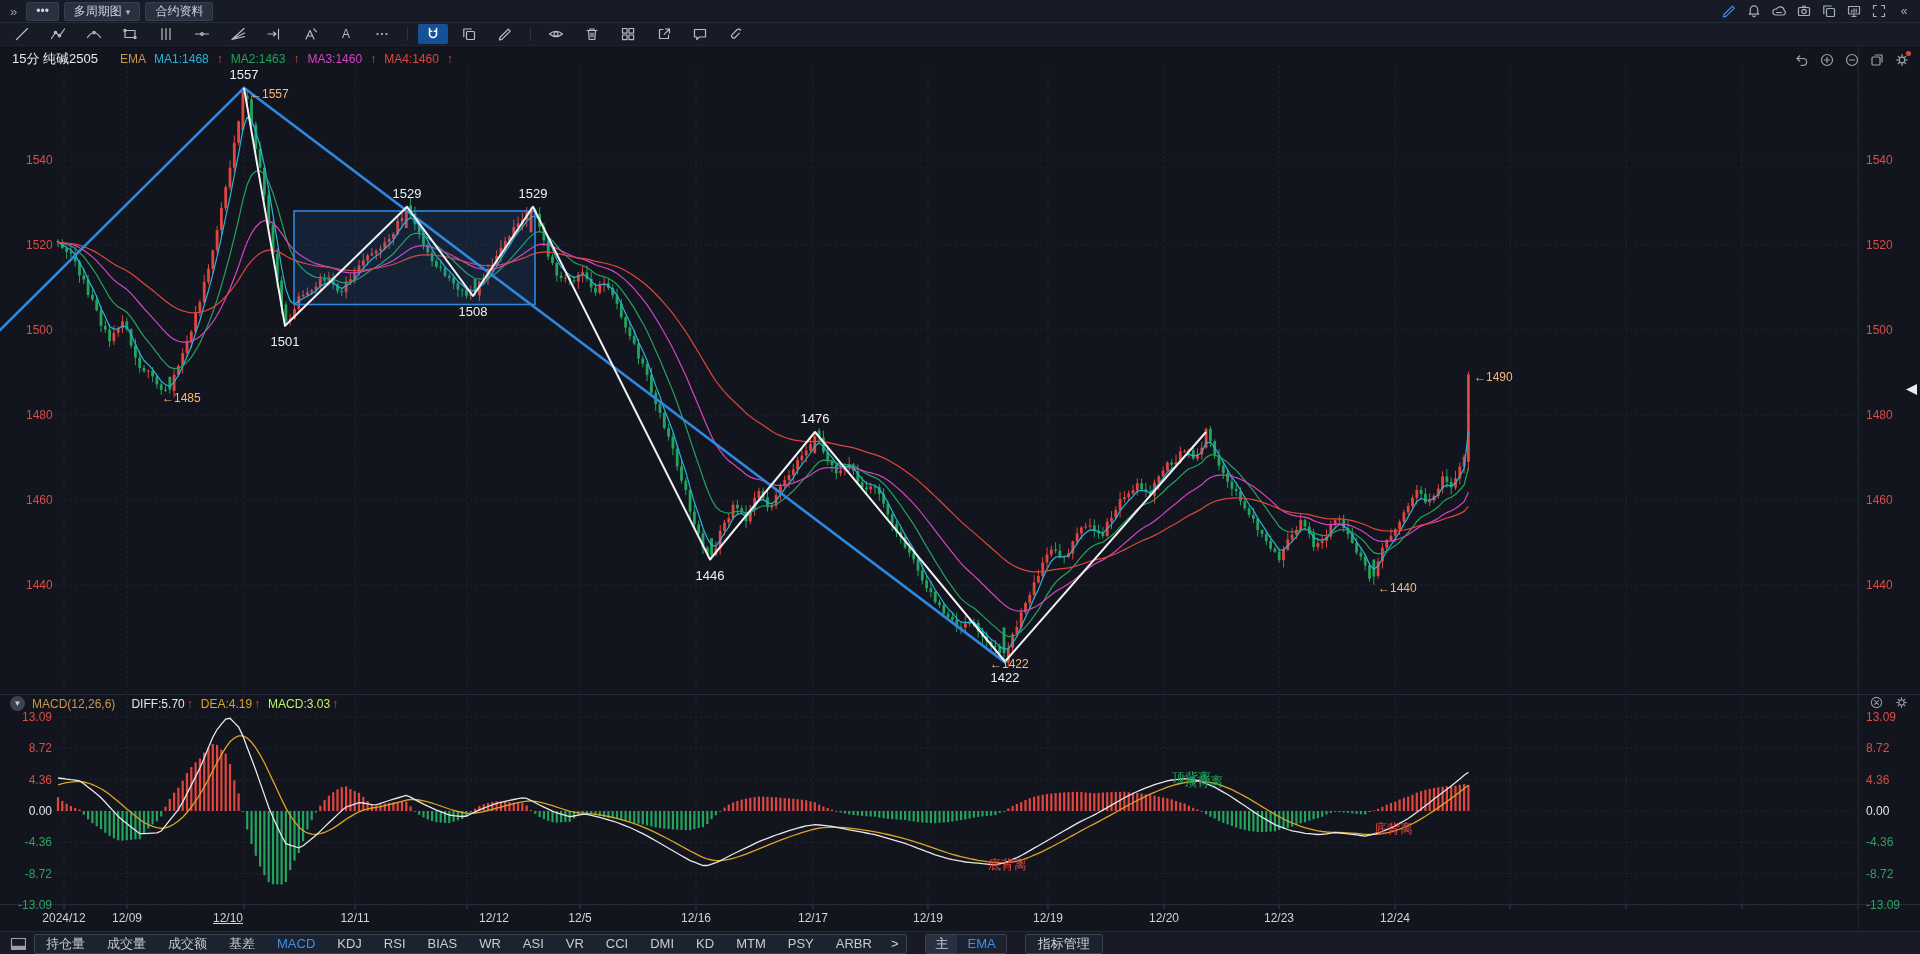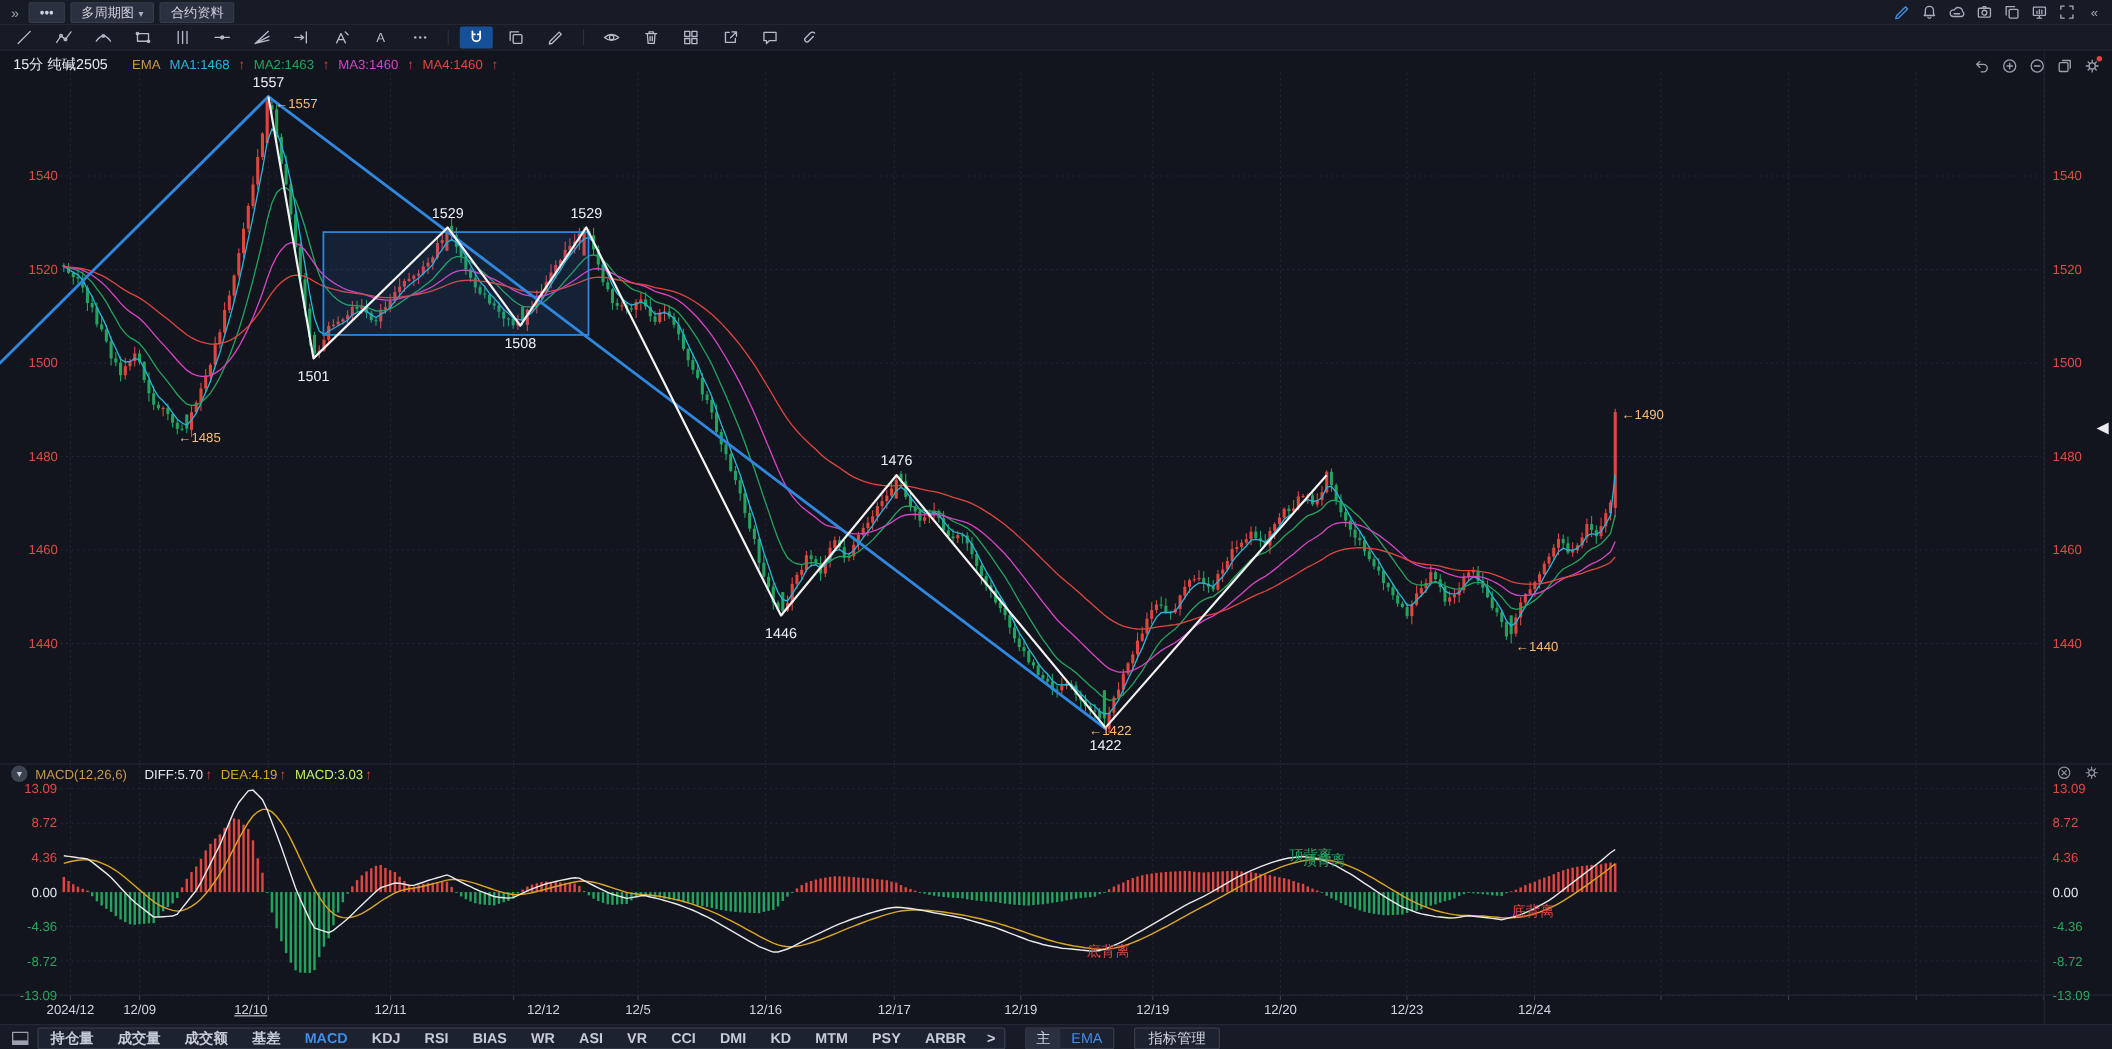--- a/index.html
+++ b/index.html
@@ -56,21 +56,21 @@
   .swing{font-size:13px;color:#eef1f5;transform:translateX(-50%);z-index:2;}
   .ptag{font-size:12px;color:#fdba74;z-index:2;}
   .divg{font-size:13px;z-index:2;}
 
   
   #bottom-bar{position:absolute;left:0;top:931px;width:1920px;height:23px;background:#171b26;
     border-top:1px solid #262b37;display:flex;align-items:center;z-index:6;}
   #sub-icon{margin:0 8px 0 10px;color:#9aa1ad;display:flex;align-items:center;cursor:pointer;}
   .tabbox{display:inline-flex;align-items:center;height:18px;border:1px solid #39404f;background:#1d2230;
     border-radius:2px;}
-  #ind-tabs .tab{padding:0 11px;font-size:13px;color:#c6ccd6;cursor:pointer;line-height:18px;font-weight:bold;}
+  #ind-tabs .tab{padding:0 11px;font-size:13px;color:#c6ccd6;cursor:pointer;line-height:18px;}
   #ind-tabs .tab.sel{color:#3f8fe8;}
   #ind-tabs .tab.expand{padding:0 8px;color:#ced3dc;}
   #main-box{margin-left:18px;}
   #main-box .mcell{padding:0 9px;font-size:13px;color:#cfd4dd;background:#2a3040;line-height:18px;cursor:pointer;}
   #main-box .ecell{padding:0 10px;font-size:13px;color:#3f8fe8;line-height:18px;cursor:pointer;}
   #manage-btn{margin-left:18px;padding:0 12px;height:18px;line-height:18px;font-size:13px;color:#cfd4dd;
     border:1px solid #3a4150;border-radius:2px;background:#1d2230;cursor:pointer;}
 </style>
 </head>
 <body>

